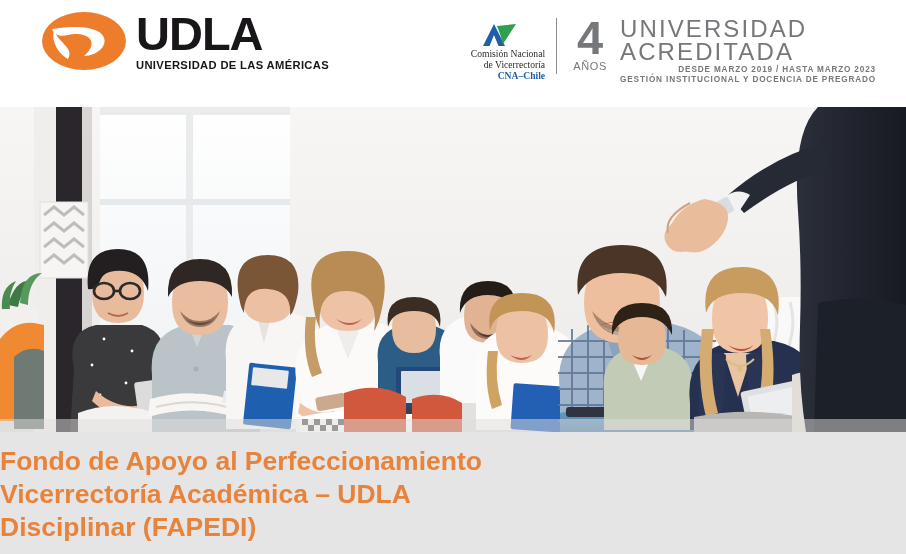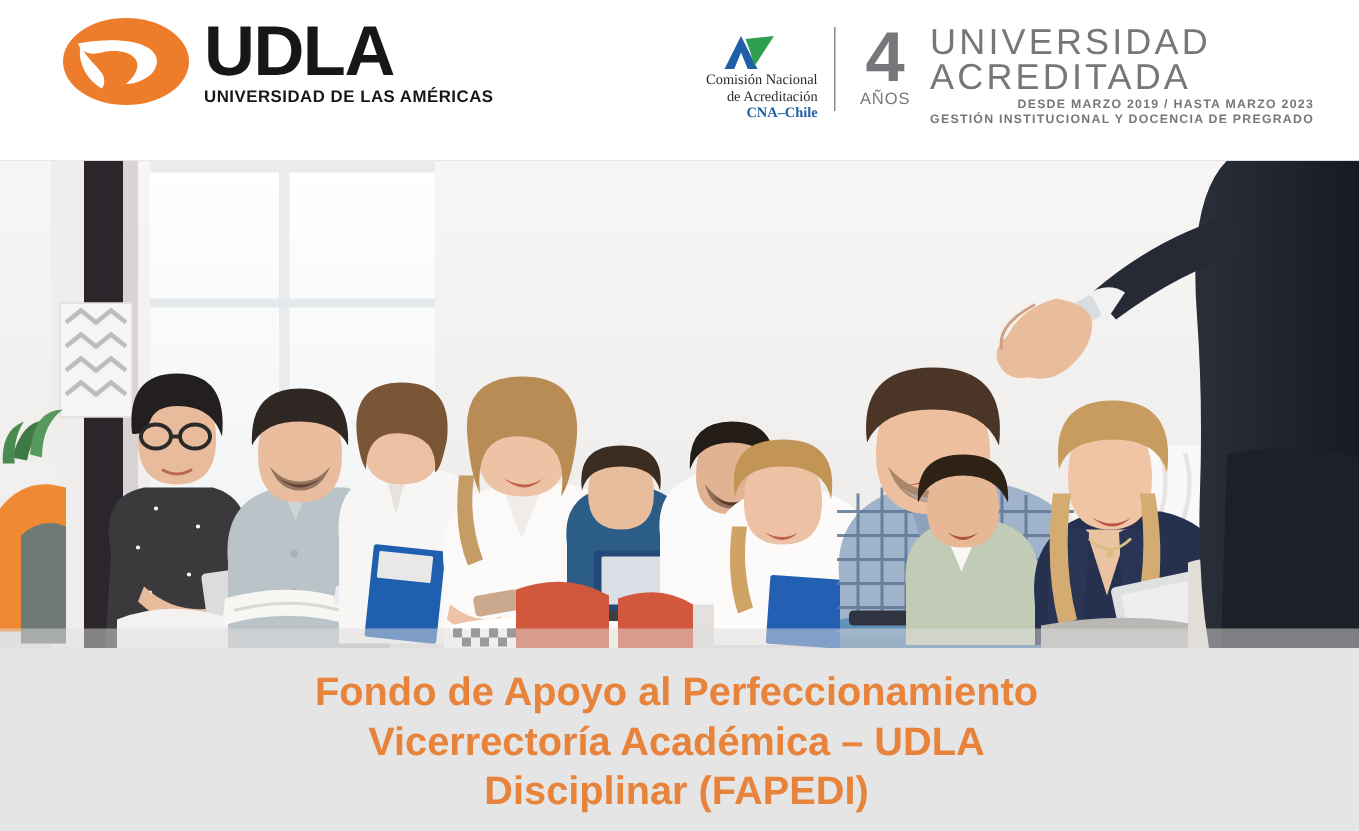--- a/index.html
+++ b/index.html
@@ -168,21 +168,20 @@
     top: 432px;
     width: 906px;
     height: 122px;
     background: #e5e5e5;
   }
   .title-block {
     position: absolute;
     left: 0;
     top: 13px;
     width: 902px;
-    text-align: center;
   }
   .title-line {
     display: block;
     font-size: 26.5px;
     line-height: 33px;
     font-weight: 700;
     color: #e8833c;
     font-family: "Liberation Sans", sans-serif;
     white-space: nowrap;
   }
@@ -211,21 +210,21 @@
     </div>
 
     <div class="accred">
 
       <div class="cna">
         <svg class="cna-mark" viewBox="0 0 92 28">
           <path d="M30 26 L41 4 L52 26 L45.5 26 L41 15 L36.5 26 Z" fill="#1F5FA8"></path>
           <path d="M44 6 L63 4 L50 24 L47 14 Z" fill="#2E9E4F"></path>
         </svg>
         <span class="cna-line">Comisión Nacional</span>
-        <span class="cna-line">de Acreditación</span>
+        <span class="cna-line">de Vicerrectoría</span>
         <span class="cna-line blue">CNA–Chile</span>
       </div>
 
       <div class="vdivider"></div>
 
       <div class="years">
         <span class="years-num">4</span>
         <span class="years-label">AÑOS</span>
       </div>
 

